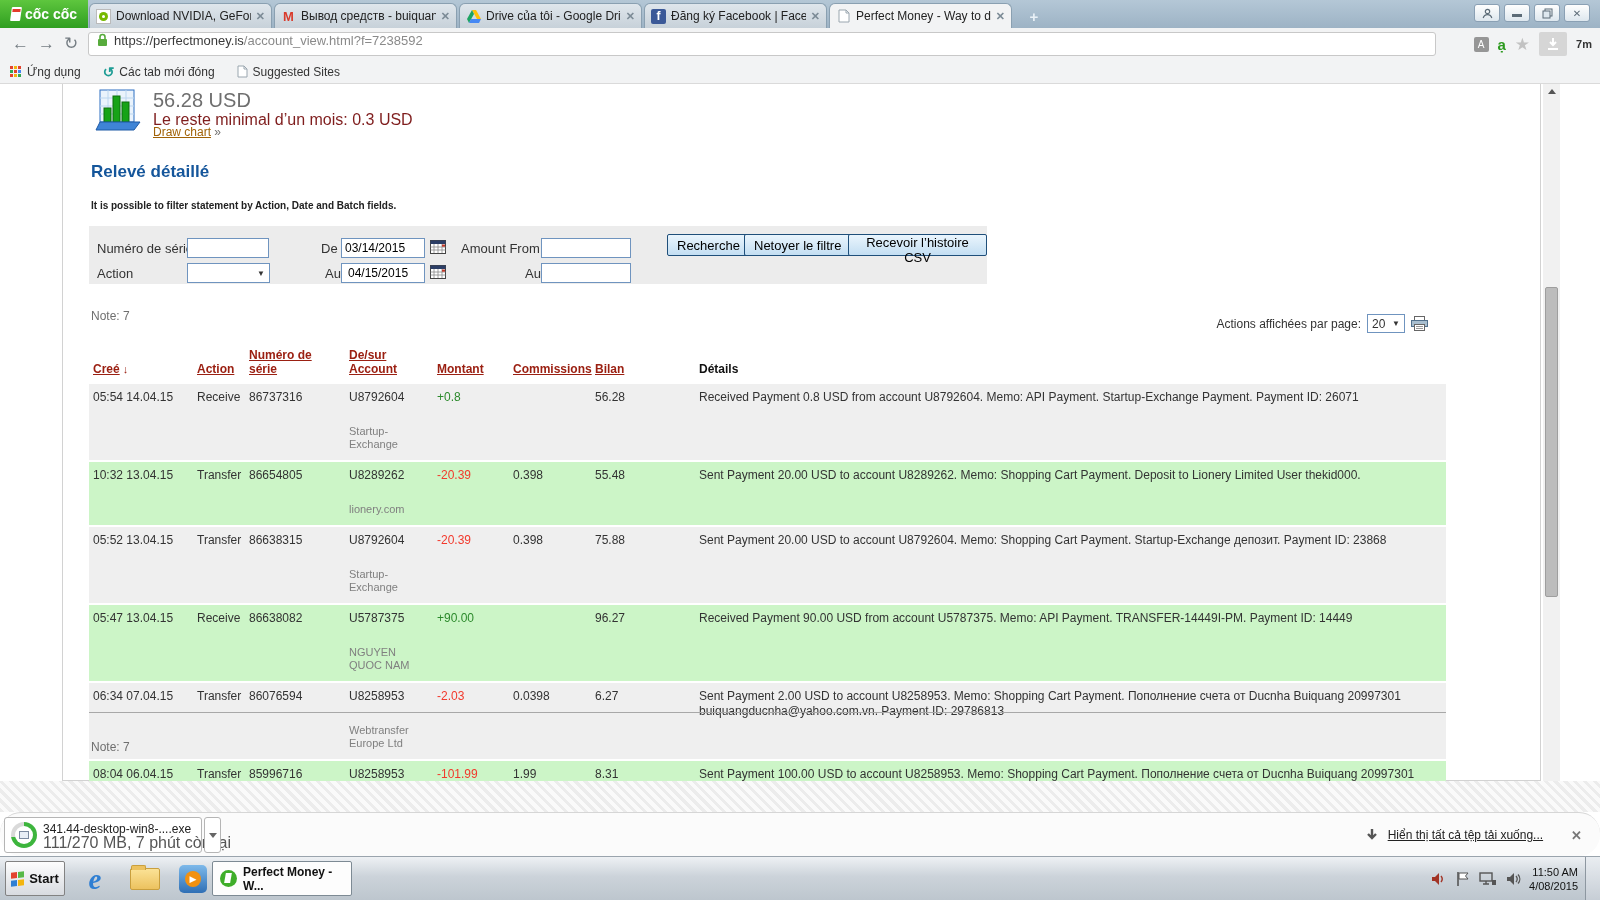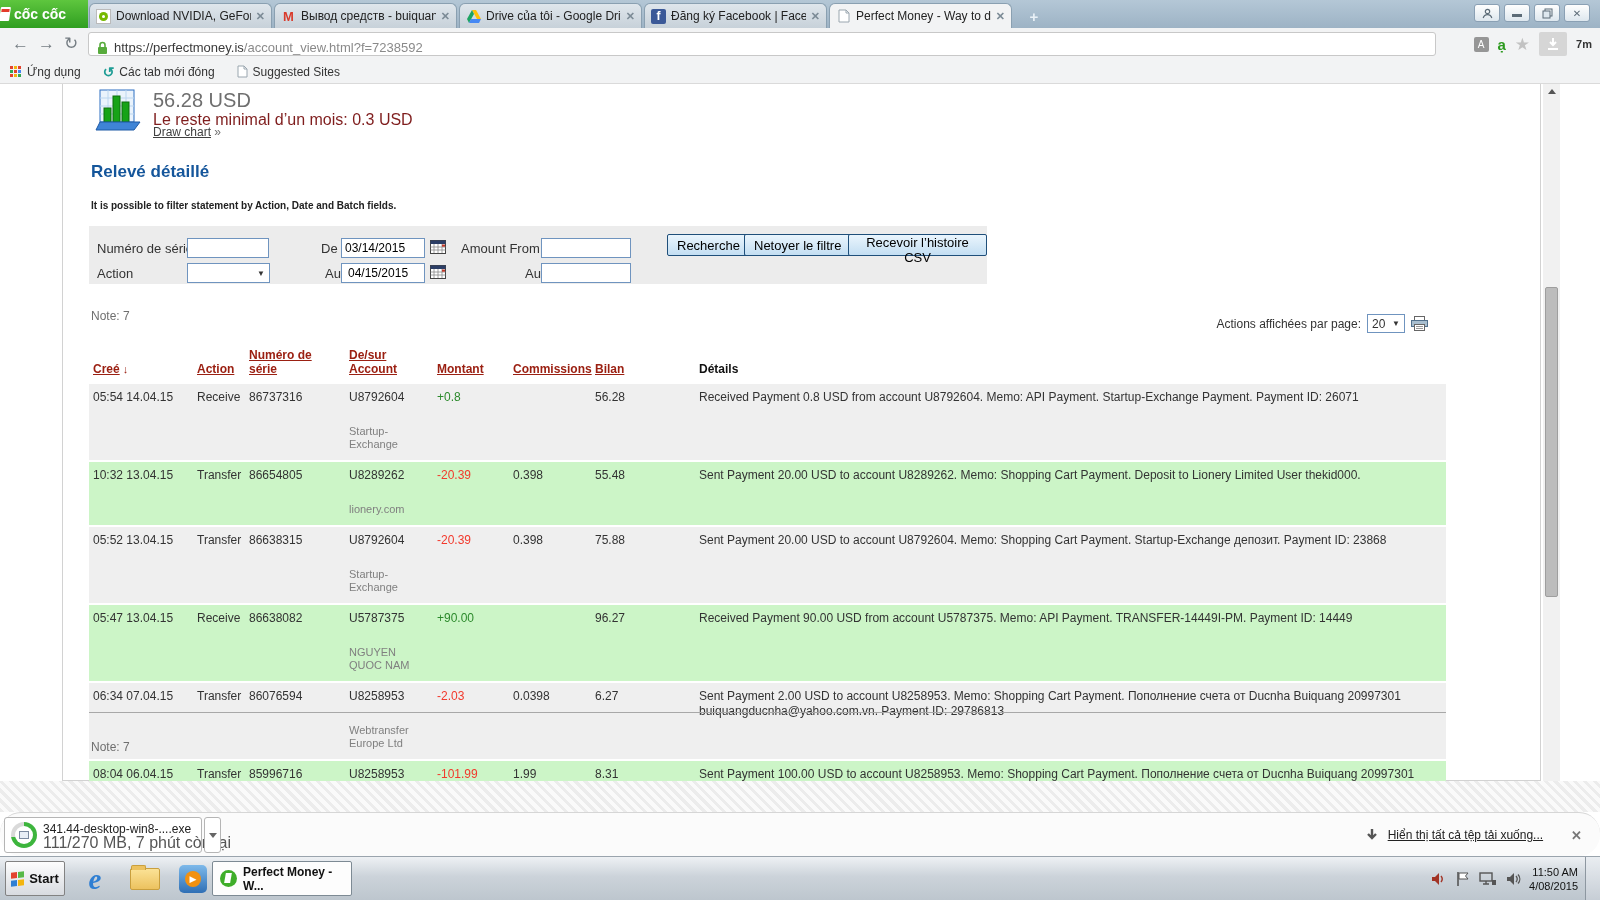--- a/index.html
+++ b/index.html
@@ -4,21 +4,21 @@
 <style>
   * { box-sizing: border-box; margin: 0; padding: 0; }
   html,body { width:1600px; height:900px; overflow:hidden; }
   body { font-family:"Liberation Sans", sans-serif; background:#fff; position:relative; }
 
   
   .tabbar { position:absolute; left:0; top:0; width:1600px; height:28px;
             background:linear-gradient(#b4c7d6,#9db3c5); }
   .brand { position:absolute; left:0; top:0; width:88px; height:28px;
            background:linear-gradient(#5ec63e,#2f9e20); color:#fff; font-weight:bold;
-           font-size:14px; display:flex; align-items:center; gap:4px; }
+           font-size:14px; display:flex; align-items:center; justify-content:center; gap:4px; }
   .brand .cup { width:10px; height:14px; background:#fff; transform:skewX(-8deg);
                 border-radius:1px; position:relative; }
   .brand .cup:after { content:""; position:absolute; left:1px; top:2px; width:8px; height:3px; background:#e33c2b; }
   .tabs { position:absolute; left:89px; top:3px; display:flex; align-items:flex-end; height:25px; }
   .tab { width:183px; height:25px; margin-right:2px; display:flex; align-items:center; gap:5px;
          padding:0 6px; background:linear-gradient(#dfe6ec,#c7d1d9); border:1px solid #8aa0b1;
          border-bottom:none; border-radius:6px 6px 0 0; font-size:12px; color:#222; }
   .tab.active { background:#f2f3f4; }
   .tab .t-title { flex:1; white-space:nowrap; overflow:hidden; }
   .tab .t-close { color:#7c8b96; font-size:11px; font-weight:bold; }
@@ -32,21 +32,21 @@
   .fav-fb { background:#3b5998; color:#fff; font-weight:bold; font-size:12px; border-radius:2px; }
   .winbtns { position:absolute; right:10px; top:4px; display:flex; gap:4px; }
   .winbtn { width:26px; height:18px; border:1px solid #8aa0b4; border-radius:3px;
             background:linear-gradient(#fefefe,#dde7ee); color:#5b6b77; font-size:10px;
             display:flex; align-items:center; justify-content:center; }
 
   
   .toolbar { position:absolute; left:0; top:28px; width:1600px; height:32px; background:#f2f3f4; }
   .navbtn { color:#757d83; font-size:17px; line-height:32px; position:absolute; top:0; }
   .urlbar { position:absolute; left:88px; top:4px; width:1348px; height:24px; background:#fff;
-            border:1px solid #c8c8c8; border-radius:3px; display:flex; align-items:flex-end;
+            border:1px solid #c8c8c8; border-radius:3px; display:flex; align-items:flex-start;
             padding:0 8px; gap:6px; font-size:13px; }
   .url-host { color:#3a3a3a; } .url-path { color:#8a8a8a; }
   .tb-right { position:absolute; right:8px; top:2px; height:28px; display:flex; align-items:center; gap:9px; }
   .icon-translate { width:15px; height:15px; background:#969696; border-radius:2px; color:#fff;
                     font-size:10px; text-align:center; line-height:15px; }
   .icon-vi { color:#2c9a1e; font-weight:bold; font-size:15px; }
   .icon-star { color:#c2c2c2; font-size:17px; }
   .dl-btn { width:28px; height:24px; background:#d6d6d6; border-radius:2px; display:flex;
             align-items:center; justify-content:center; }
   .dl-timer { text-align:center; font-size:11px; font-weight:bold; color:#333; line-height:11px; }
@@ -62,21 +62,21 @@
   .grid9 i { width:3px; height:3px; margin:0 1px 1px 0; }
   .icon-history { color:#1f9d95; font-size:14px; font-weight:bold; }
 
   
   .content-box { position:absolute; left:62px; top:84px; width:1479px; height:697px; background:#fff;
                  border:1px solid #d2d2d2; border-top:none; }
   .balance-icon { position:absolute; left:32px; top:4px; }
   .balance-amount { position:absolute; left:90px; top:5px; font-size:20px; color:#6f6f6f; }
   .balance-note { position:absolute; left:90px; top:27px; font-size:16px; color:#7f1d1d; }
   .draw-chart-row { position:absolute; left:90px; top:41px; font-size:12px; }
-  a.maroon { color:#404040; text-decoration:underline; }
+  a.maroon { color:#a16207; text-decoration:underline; }
   .chev { color:#6f6f6f; }
   .section-title { position:absolute; left:28px; top:78px; font-size:17px; font-weight:bold; color:#15569b; }
   .filter-hint { position:absolute; left:28px; top:116px; font-size:10px; font-weight:bold; color:#222; }
   .filterbox { position:absolute; left:26px; top:142px; width:898px; height:58px; background:#ececec; font-size:13px; color:#333; }
   .fb-lab { position:absolute; white-space:nowrap; }
   .fb-in { position:absolute; height:20px; border:1px solid #6f94bf; background:#fff; font-size:12px;
            padding:0 3px; font-family:"Liberation Sans",sans-serif; }
   .fakesel { position:absolute; height:20px; border:1px solid #6f94bf; background:#fff; font-size:12px;
              display:flex; align-items:center; justify-content:space-between; padding:0 4px; }
   .fakesel .car { font-size:8px; color:#333; }

